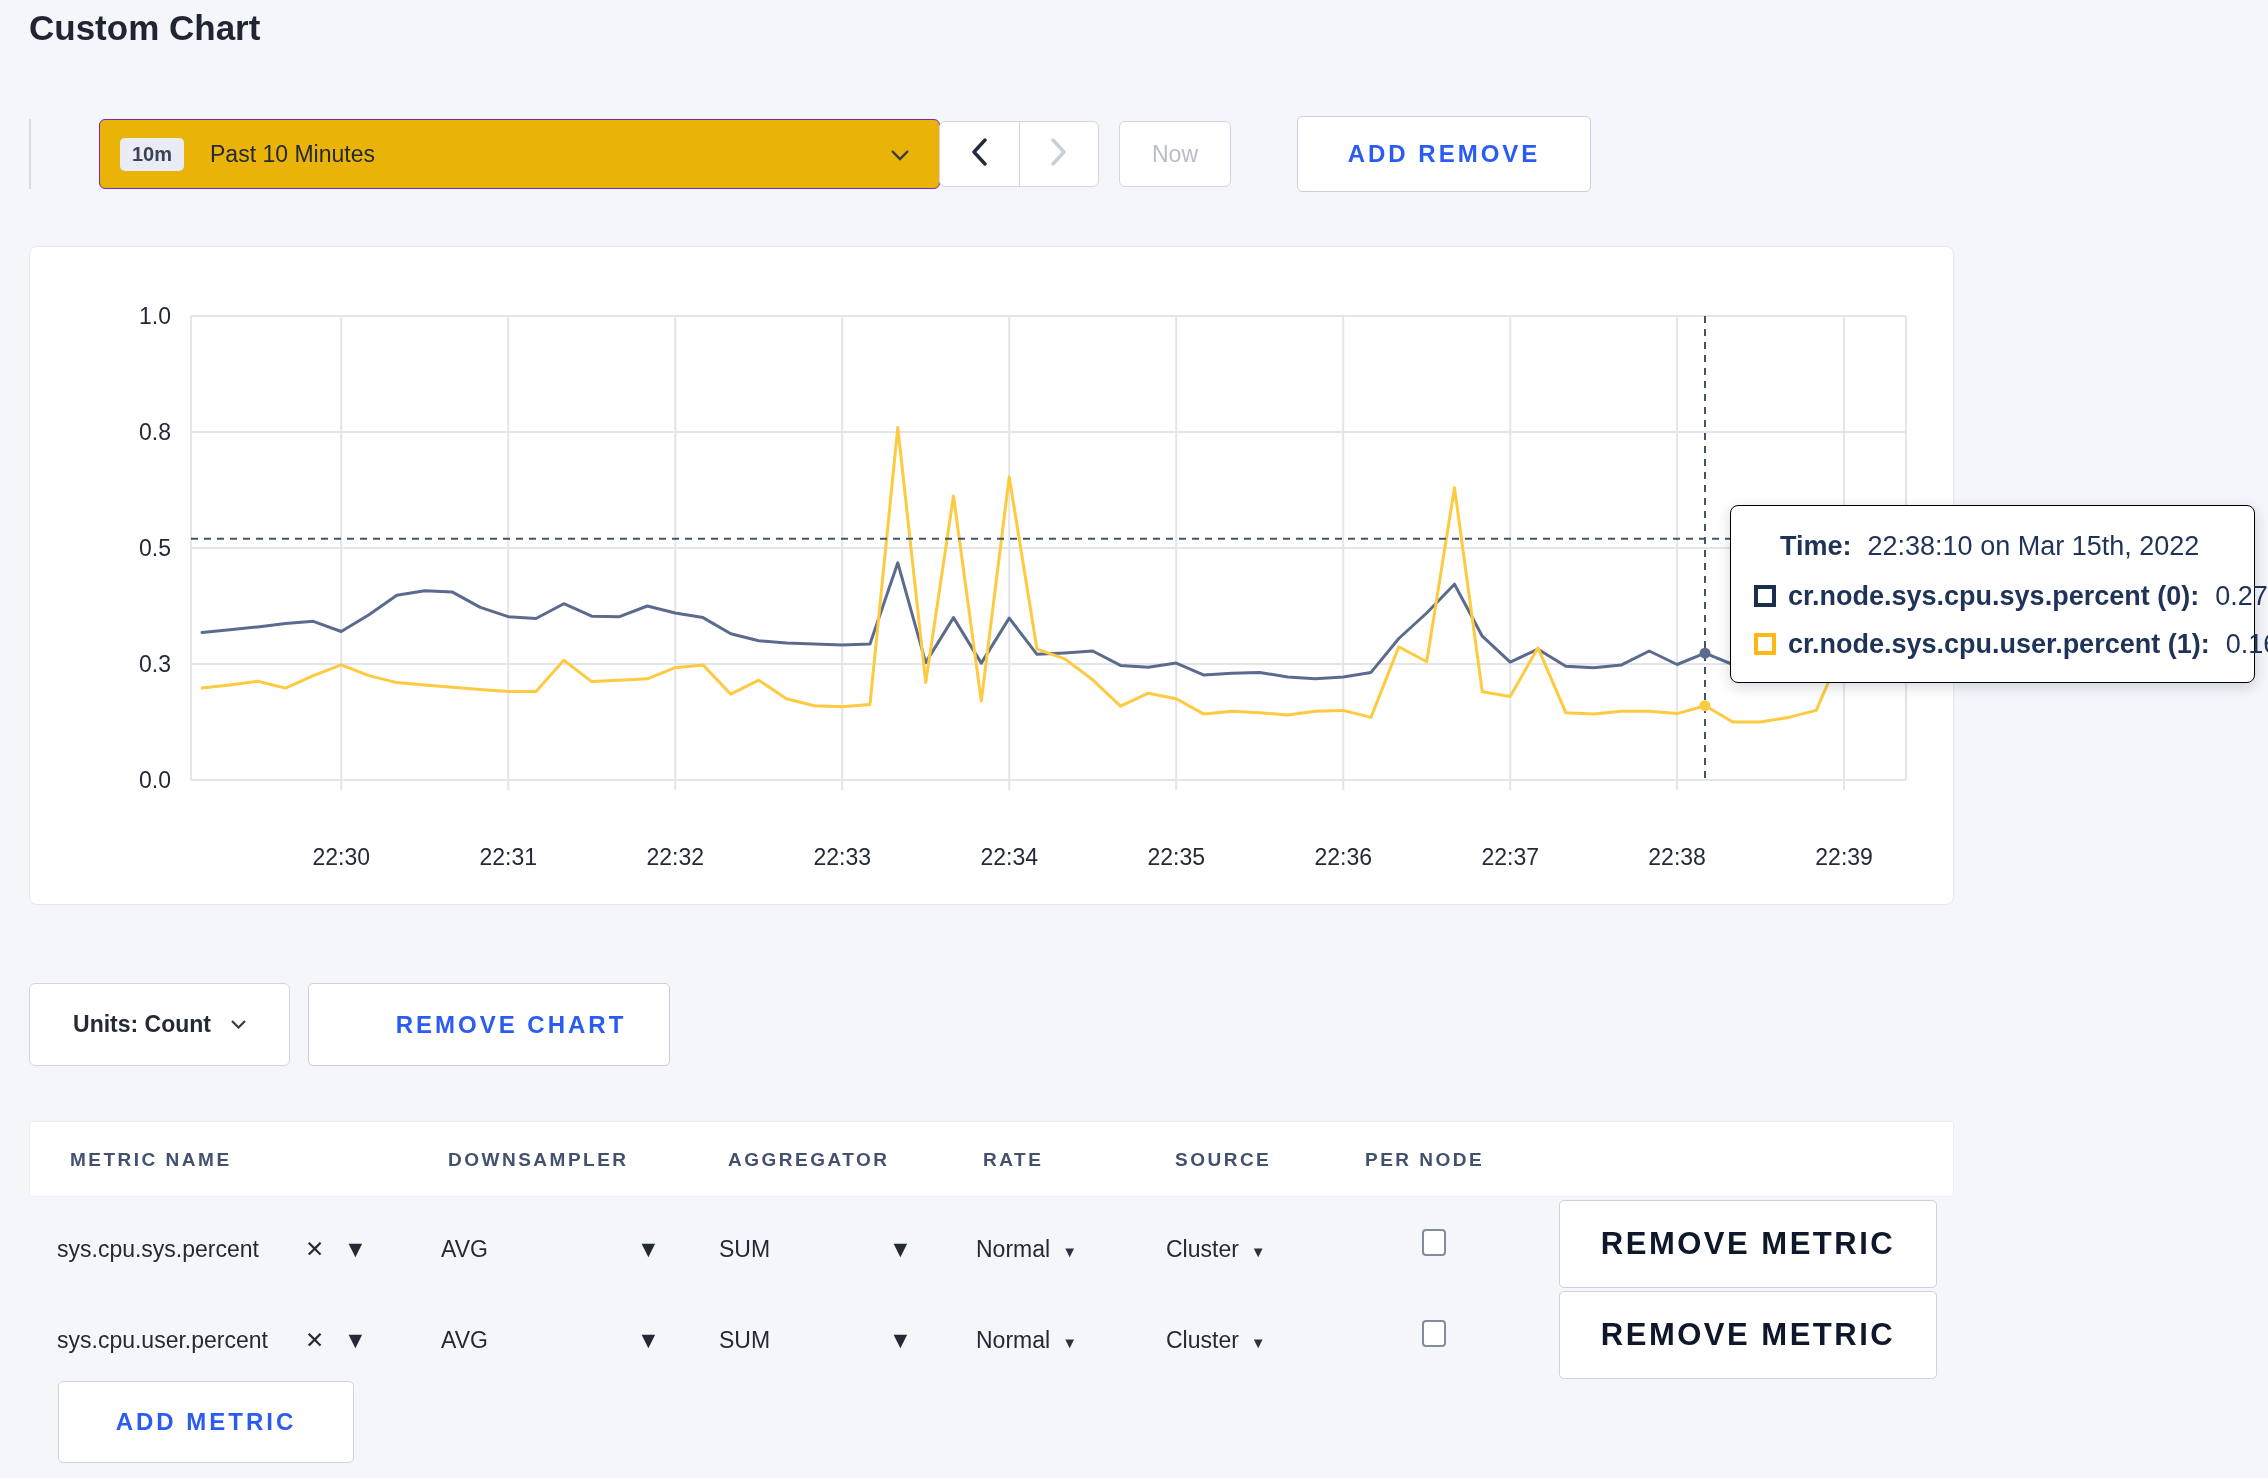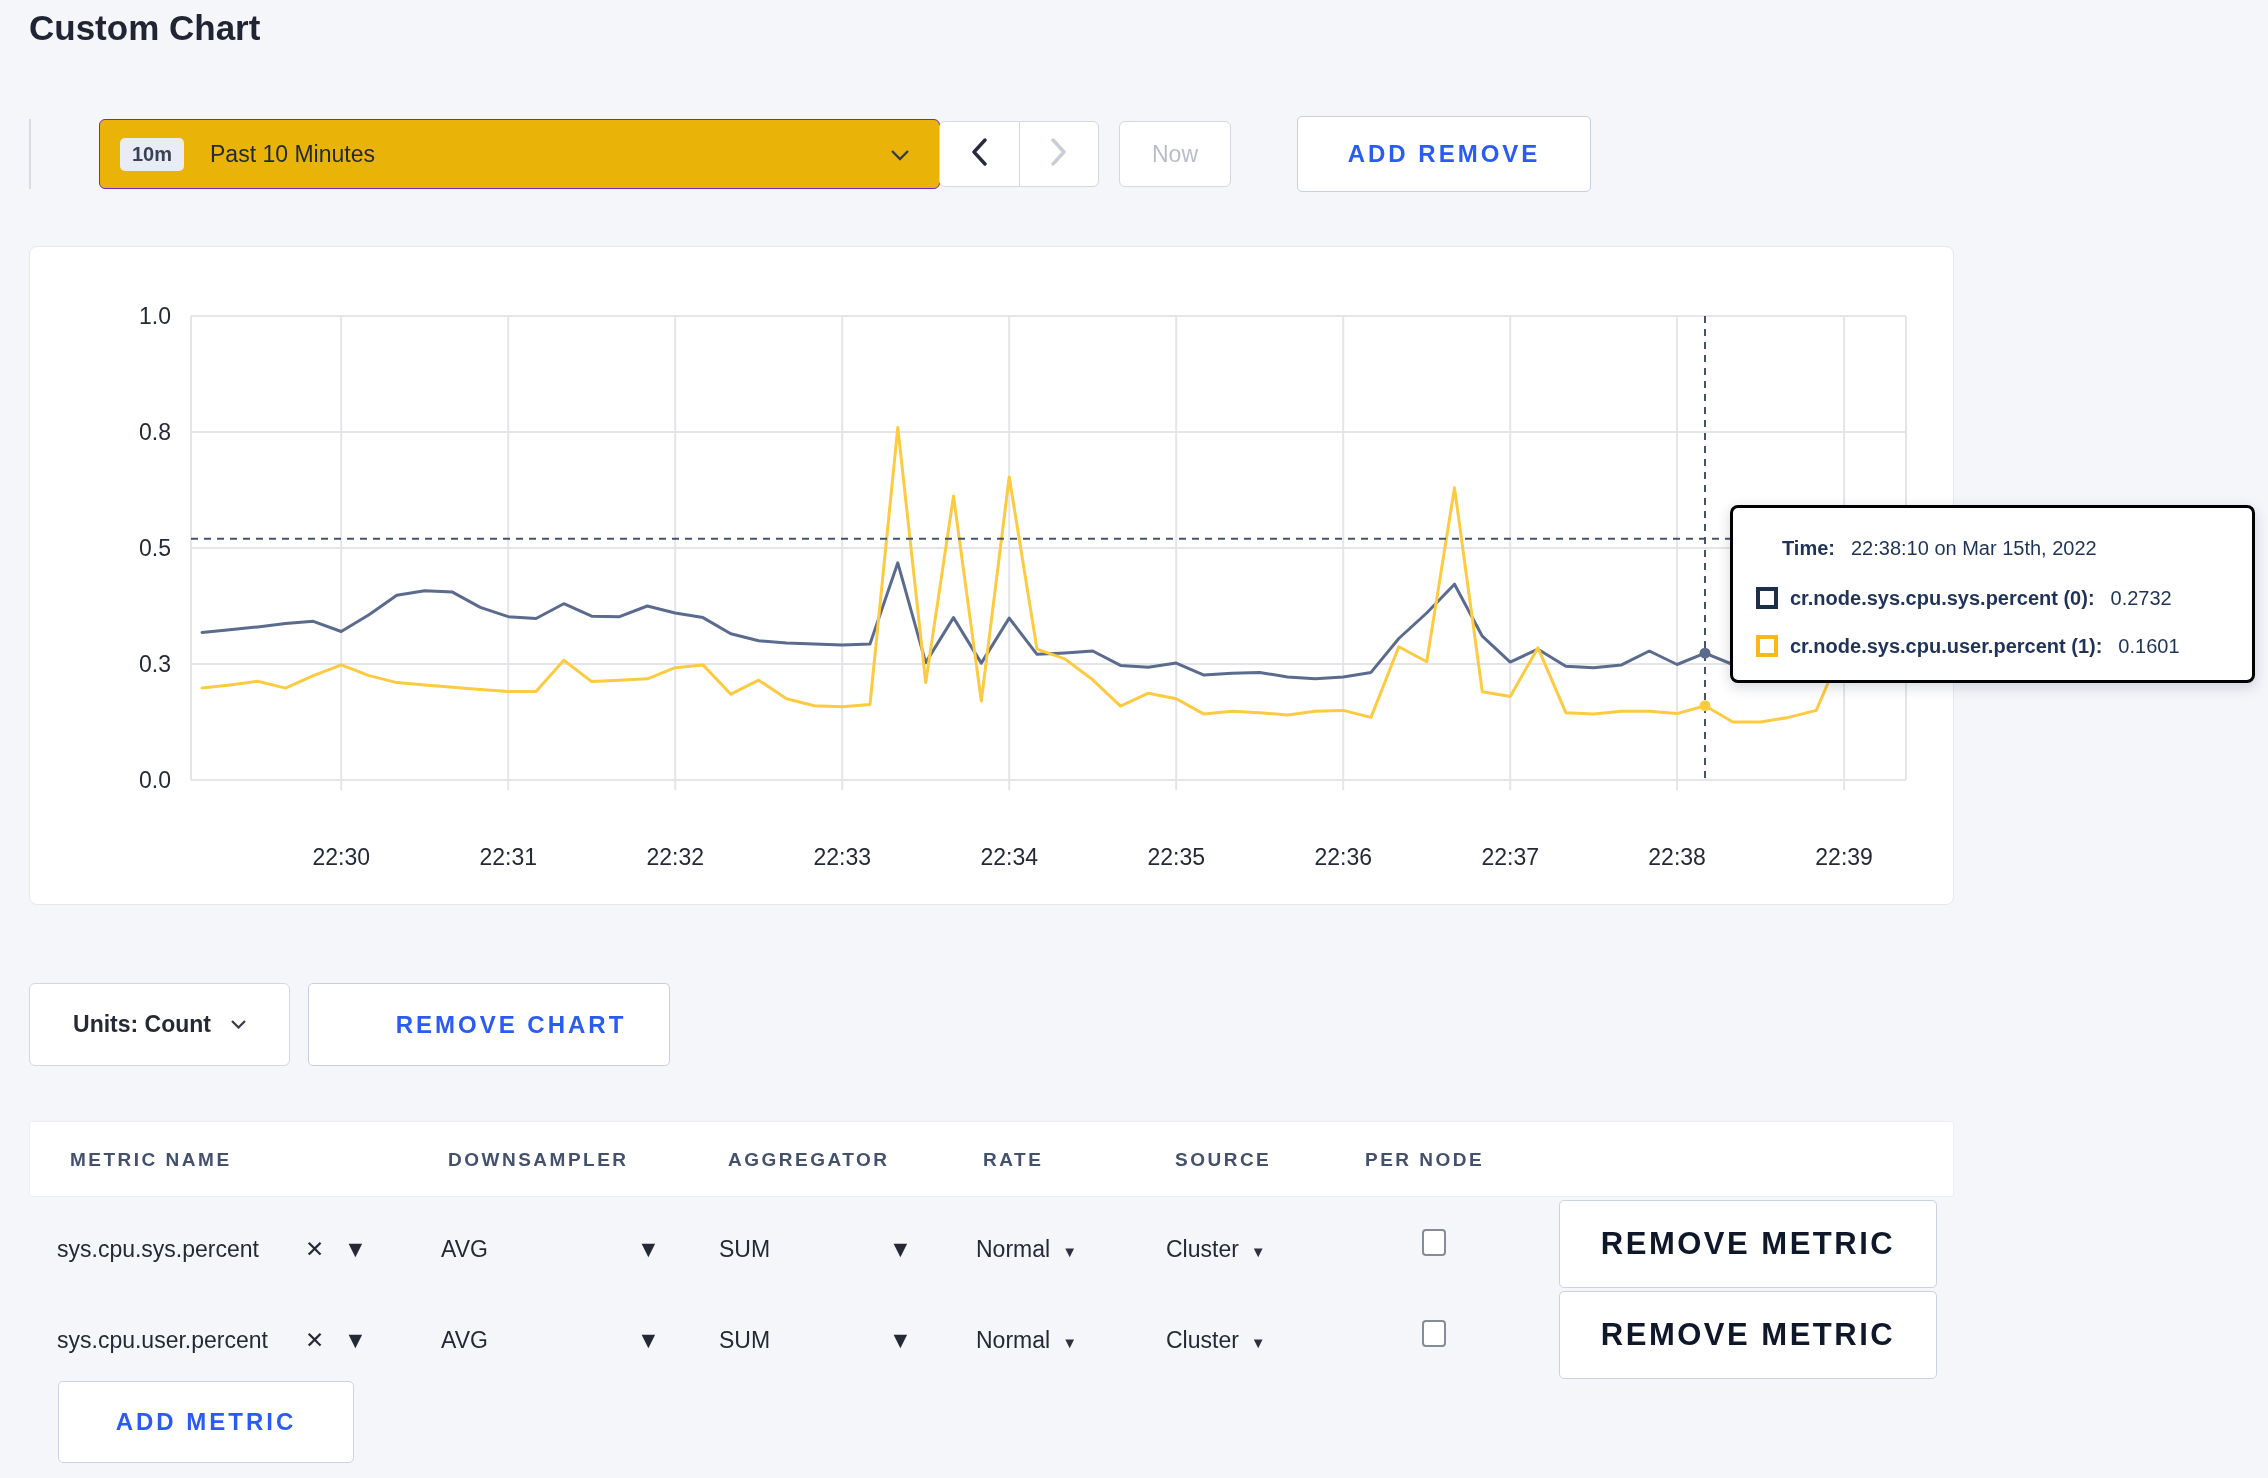--- a/index.html
+++ b/index.html
@@ -31,22 +31,22 @@
      color:#2a5cf4; display:flex; align-items:center; justify-content:center; cursor:pointer; }
 
   
   .chart-card { position:absolute; left:29px; top:246px; width:1925px; height:659px; background:#fff;
      border:1px solid #e6e8ee; border-radius:8px; }
   .chart-card svg { display:block; }
   .axis-label { font-size:23px; fill:#242a35; font-family:"Liberation Sans","DejaVu Sans",sans-serif; }
 
   
   .chart-tooltip { position:absolute; left:1730px; top:505px; width:525px; height:178px; background:#fff;
-     border:3px solid #000000; border-radius:8px; box-shadow:0 4px 14px rgba(24,34,64,.18); z-index:5;
-     font-size:20px; color:#1e3357; }
+     border:1px solid #000000; border-radius:8px; box-shadow:0 4px 14px rgba(24,34,64,.18); z-index:5;
+     font-size:27px; color:#1e3357; }
   .tt-row { position:absolute; left:23px; right:16px; height:28px; display:flex; align-items:center; }
   .tt-row.r0 { top:26px; left:49px; }
   .tt-row.r1 { top:76px; }
   .tt-row.r2 { top:124px; }
   .tt-square { width:22px; height:22px; border:4px solid; margin-right:12px; flex:none; background:#fff; }
   .tt-label { font-weight:700; white-space:nowrap; }
   .tt-value { margin-left:16px; }
 
   
   .units-btn { position:absolute; left:29px; top:983px; width:261px; height:83px; background:#fff;

